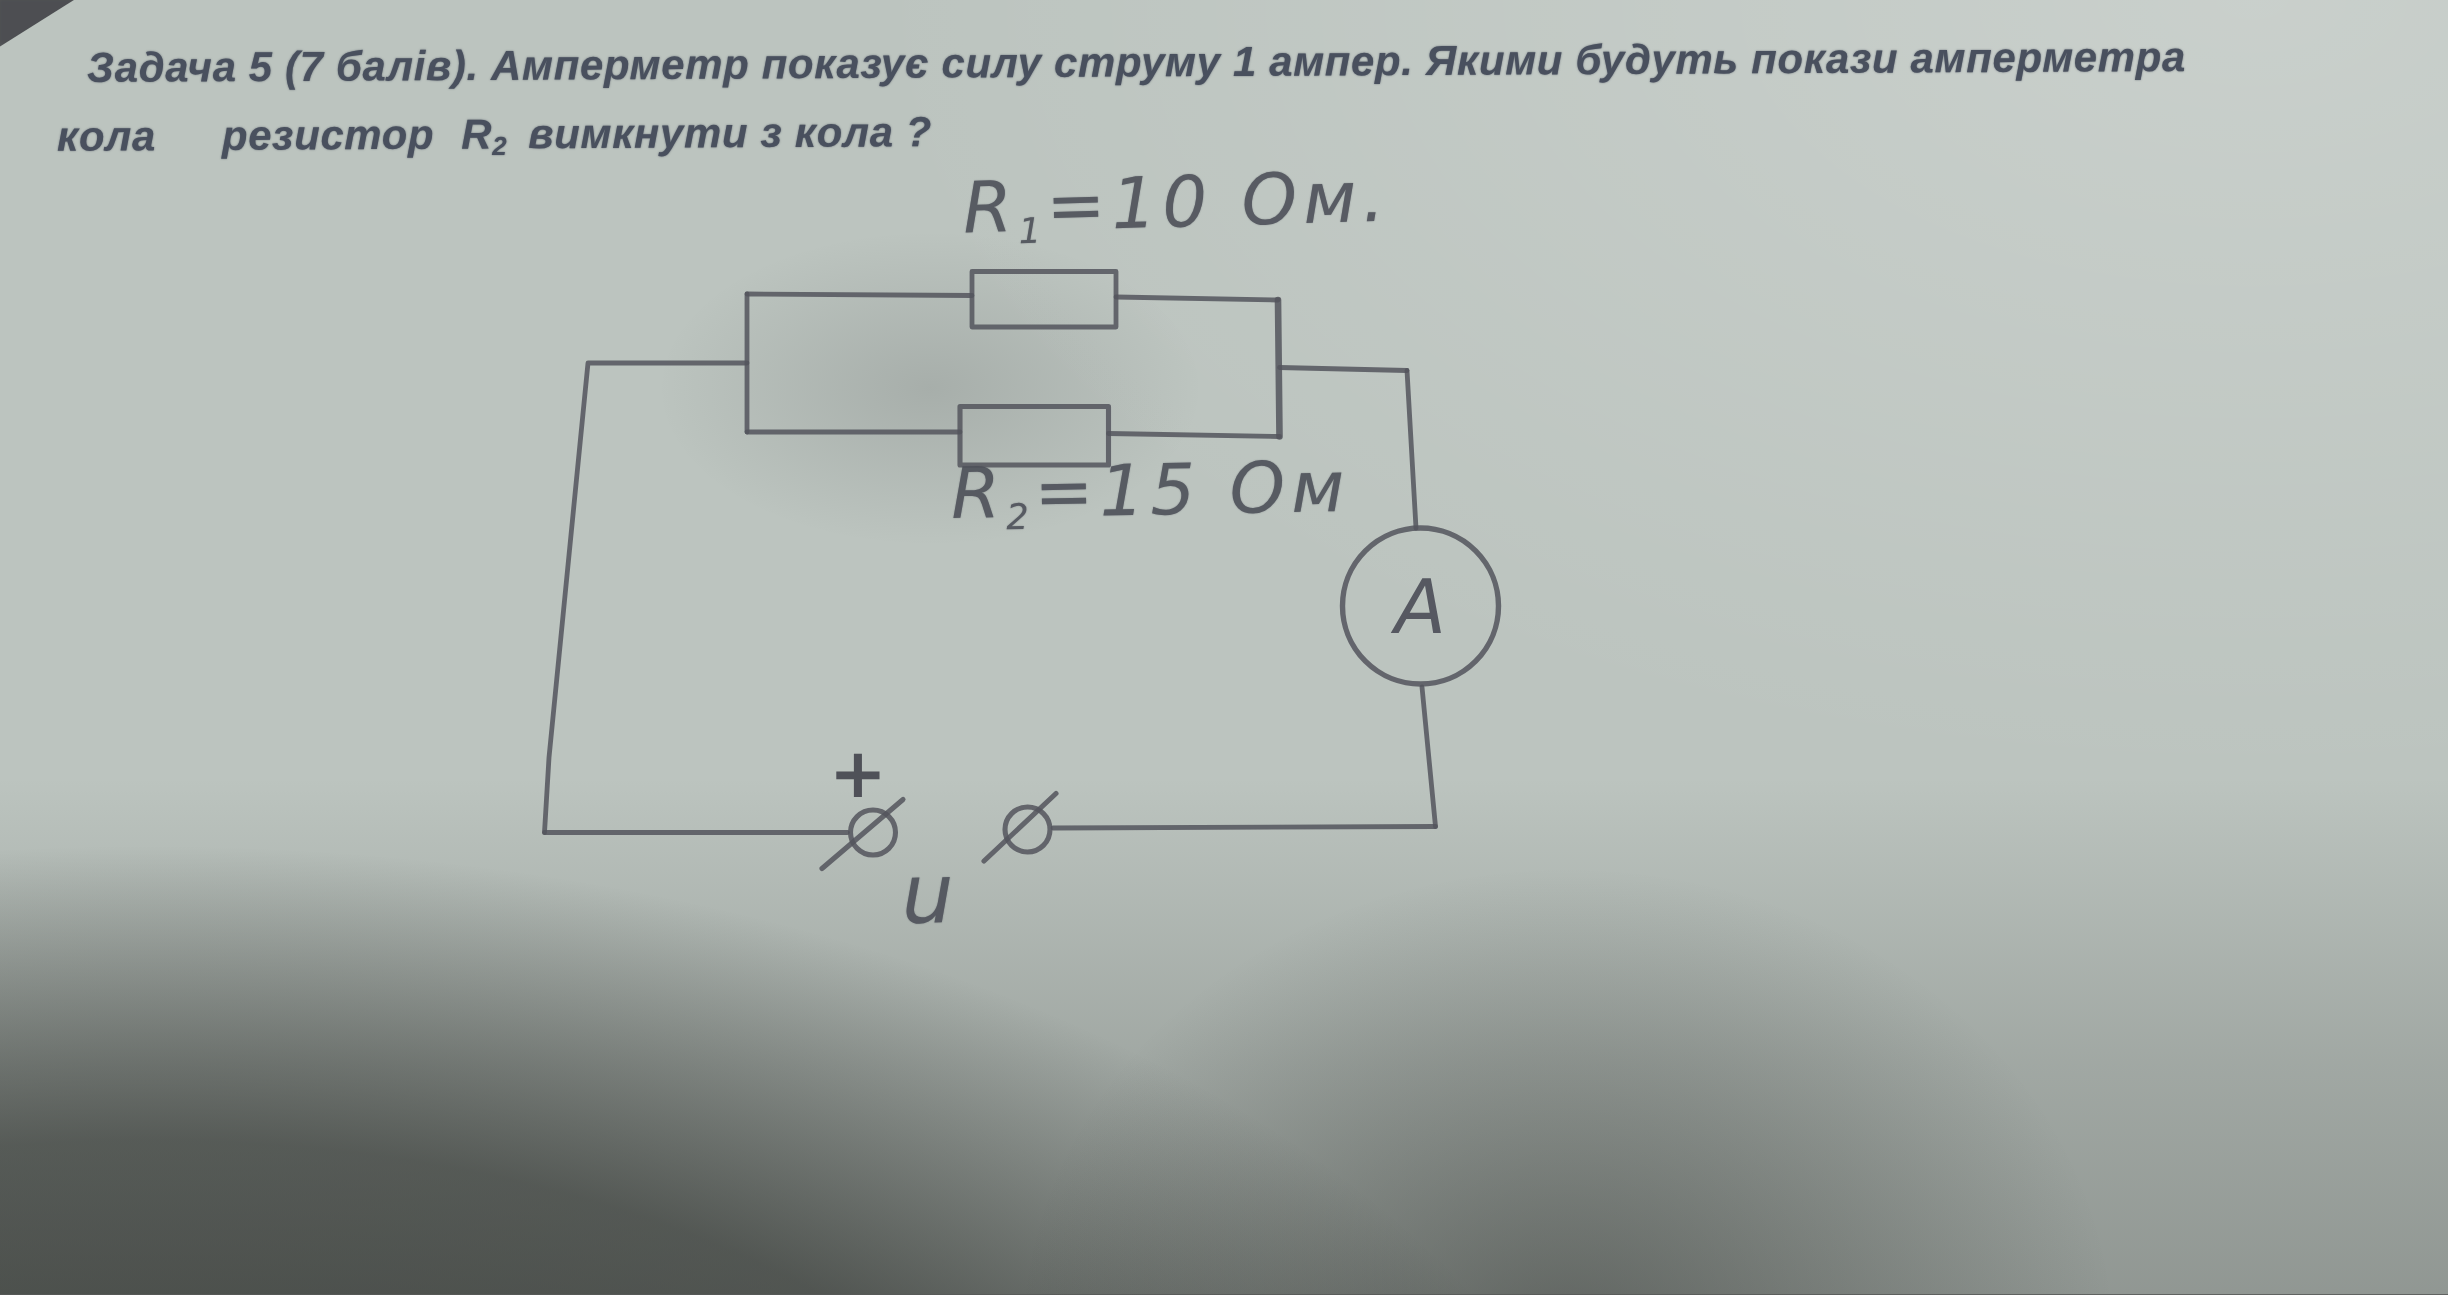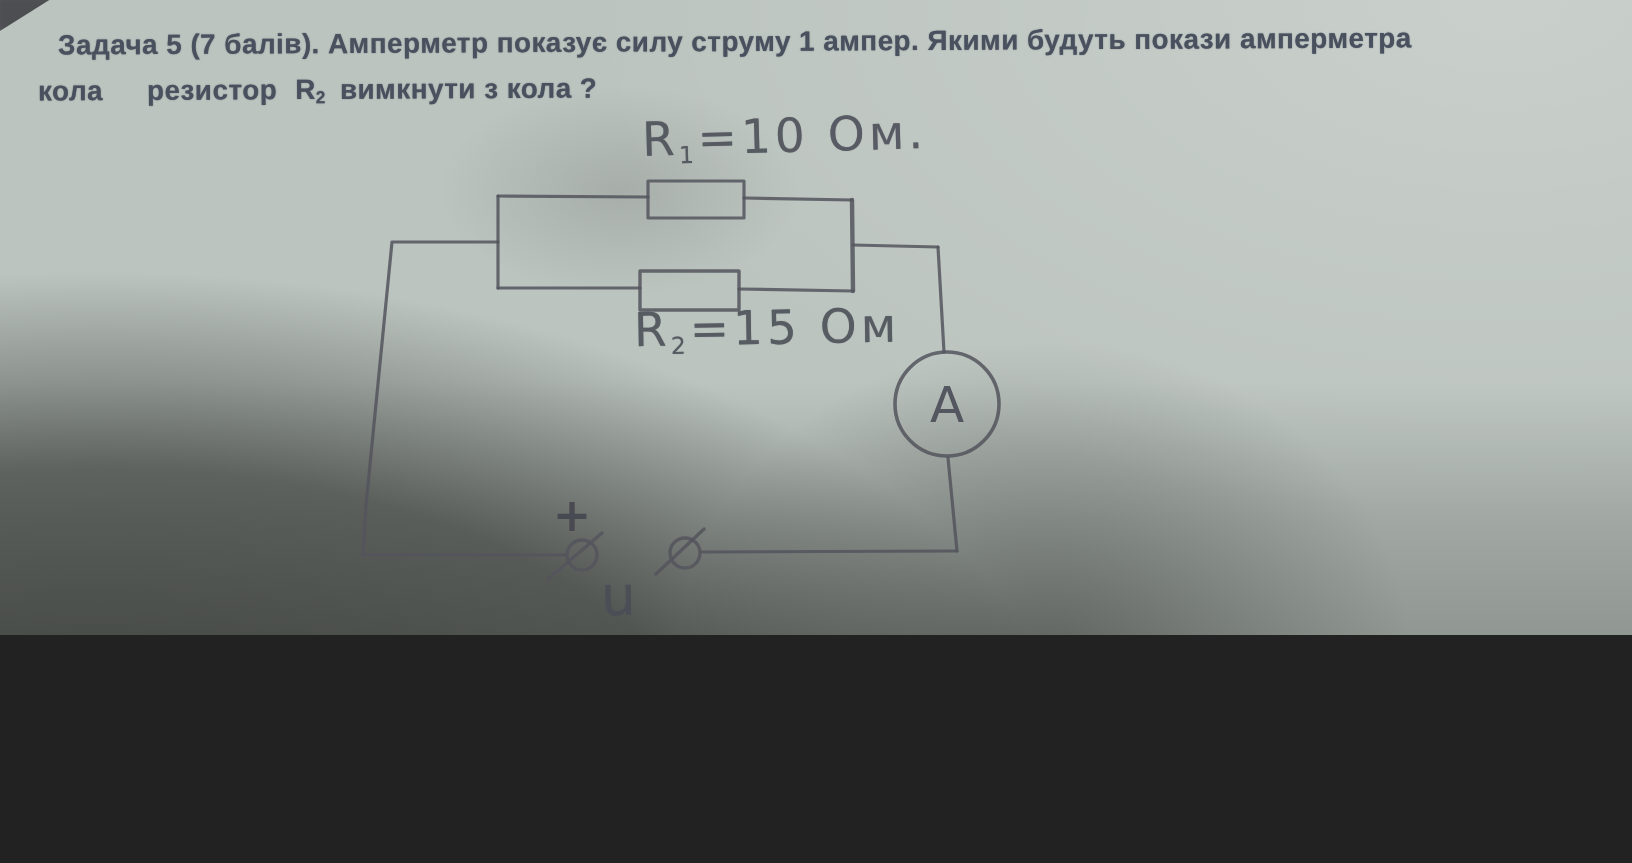--- a/index.html
+++ b/index.html
@@ -1,27 +1,28 @@
 <!DOCTYPE html>
 <html><head>
 <meta charset="utf-8">
 <style>
   html,body{margin:0;padding:0;background:#222;}
   #photo{
     position:relative;
-    width:1632px;height:635px;
+    width:1632px;height:863px;
     overflow:hidden;
     font-family:"Liberation Sans", sans-serif;
     background-color:#bcc4bf;
     background-image:
       radial-gradient(ellipse 1700px 950px at 92% 0%, rgba(255,255,255,0.20) 0%, rgba(255,255,255,0.0) 55%),
       radial-gradient(ellipse 260px 150px at 38% 30%, rgba(40,42,44,0.14) 0%, rgba(40,42,44,0) 70%),
       radial-gradient(ellipse 540px 470px at 64% 104%, rgba(22,24,21,0.40) 0%, rgba(22,24,21,0) 68%),
       radial-gradient(ellipse 1500px 820px at 6% 128%, rgba(18,20,17,0.62) 0%, rgba(18,20,17,0.50) 42%, rgba(18,20,17,0) 66%),
       linear-gradient(180deg, rgba(0,0,0,0) 60%, rgba(20,22,20,0.16) 82%, rgba(20,22,20,0.26) 100%);
+    font-style: italic;
   }
   .corner-shadow{
     position:absolute;left:-8px;top:-8px;width:70px;height:44px;
     background:#414246;
     clip-path:polygon(0 0,100% 0,0 100%);
     filter:blur(4px);
     opacity:.9;
   }
   
   .print-line{

